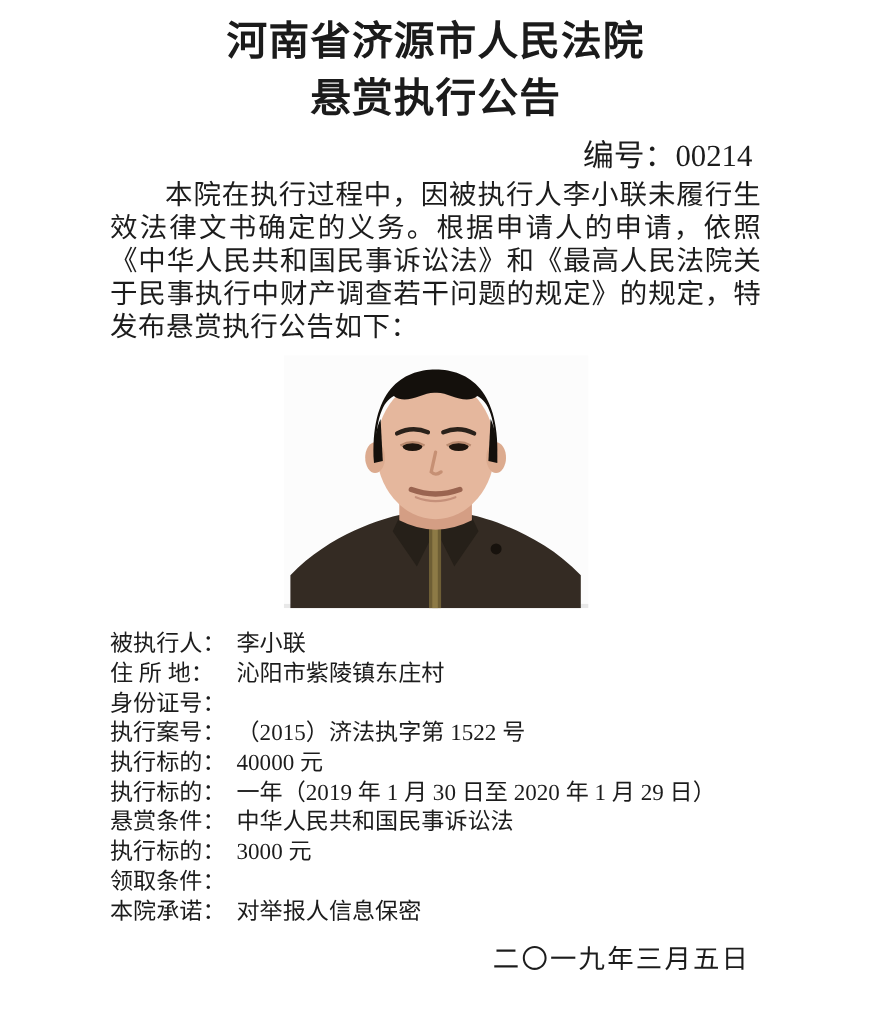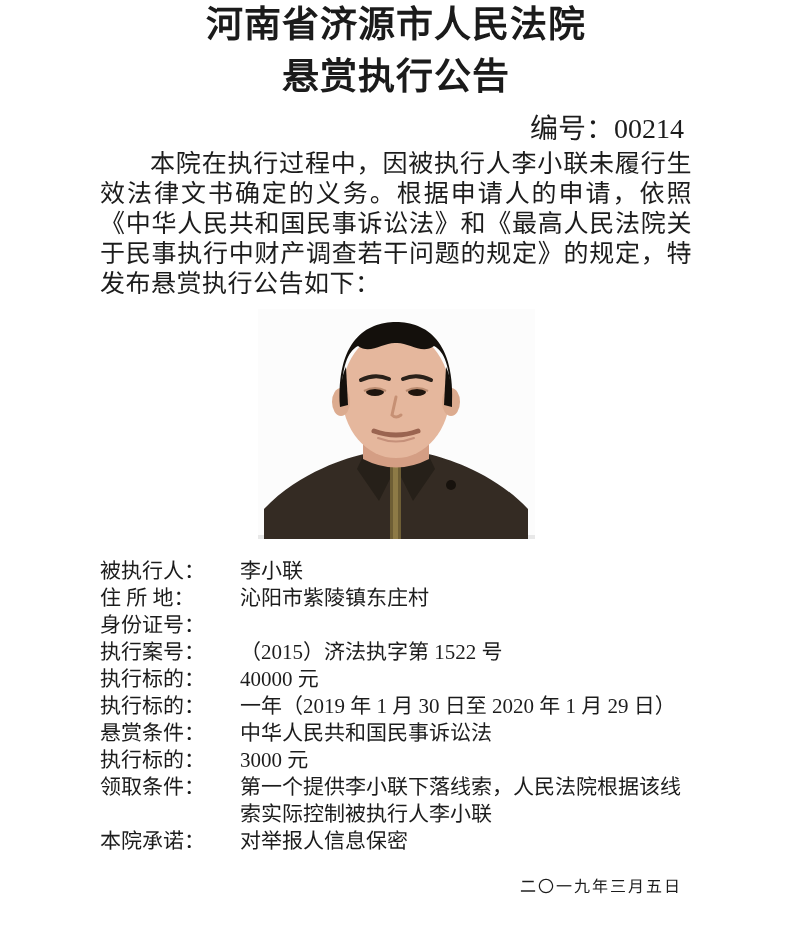--- a/index.html
+++ b/index.html
@@ -3,21 +3,21 @@
 <meta charset="utf-8">
 <style>
   * { margin:0; padding:0; box-sizing:border-box; }
   html,body { background:#ffffff; }
   body { font-family:"Liberation Serif","DejaVu Serif",serif; color:#1c1c1c; }
   .page {
     position:relative;
     width:793px; height:941px;
     background:#ffffff;
     overflow:hidden;
-    padding-top:0;
+    padding-top:14px;
   }
   .content { width:592px; margin-left:100px; }
 
   .doc-title {
     text-align:center;
     font-size:37px; line-height:50px;
     font-weight:600;
     color:#1b1b1b;
     letter-spacing:1px;
   }
@@ -38,42 +38,42 @@
     letter-spacing:0.5px;
   }
 
   .photo-wrap {
     width:277px; height:230px;
     margin:10px auto 0 auto;
     display:block;
   }
 
   .details { margin-top:19px; font-size:21px; line-height:27px; }
-  .detail-row { display:flex; align-items:flex-start;gap:25px; }
+  .detail-row { display:flex; align-items:center; }
   .detail-label { flex:0 0 115px; white-space:pre; }
   .detail-value { flex:1 1 auto; white-space:nowrap; }
   .detail-value.wrap { white-space:normal; }
 
   .mosaic {
     display:inline-block;
     width:56px; height:19px;
     vertical-align:-3px;
     background-color:#ececec;
     background-image:
       linear-gradient(45deg,#c7c7c7 25%,transparent 25%,transparent 75%,#c7c7c7 75%),
       linear-gradient(45deg,#c7c7c7 25%,#ededed 25%,#ededed 75%,#c7c7c7 75%);
     background-size:12px 12px;
     background-position:0 0,6px 6px;
   }
 
   .issue-date {
     margin-top:18px;
     text-align:right;
     padding-right:10px;
-    font-size:16px; line-height:27px;
+    font-size:24px; line-height:27px;
     letter-spacing:2px;
   }
 </style>
 </head>
 <body>
 
 <div class="page">
   <div class="content">
 
     <div class="doc-title">河南省济源市人民法院</div>
@@ -155,21 +155,20 @@
         <span class="detail-value">中华人民共和国民事诉讼法</span>
       </div>
 
       <div class="detail-row">
         <span class="detail-label">执行标的：</span>
         <span class="detail-value">3000 元</span>
       </div>
 
       <div class="detail-row">
         <span class="detail-label">领取条件：</span>
-        <span class="detail-value wrap">第一个提供李小联下落线索，人民法院根据该线索实际控制被执行人李小联</span>
       </div>
 
 
       <div class="detail-row">
         <span class="detail-label">本院承诺：</span>
         <span class="detail-value">对举报人信息保密</span>
       </div>
 
     </div>
 

